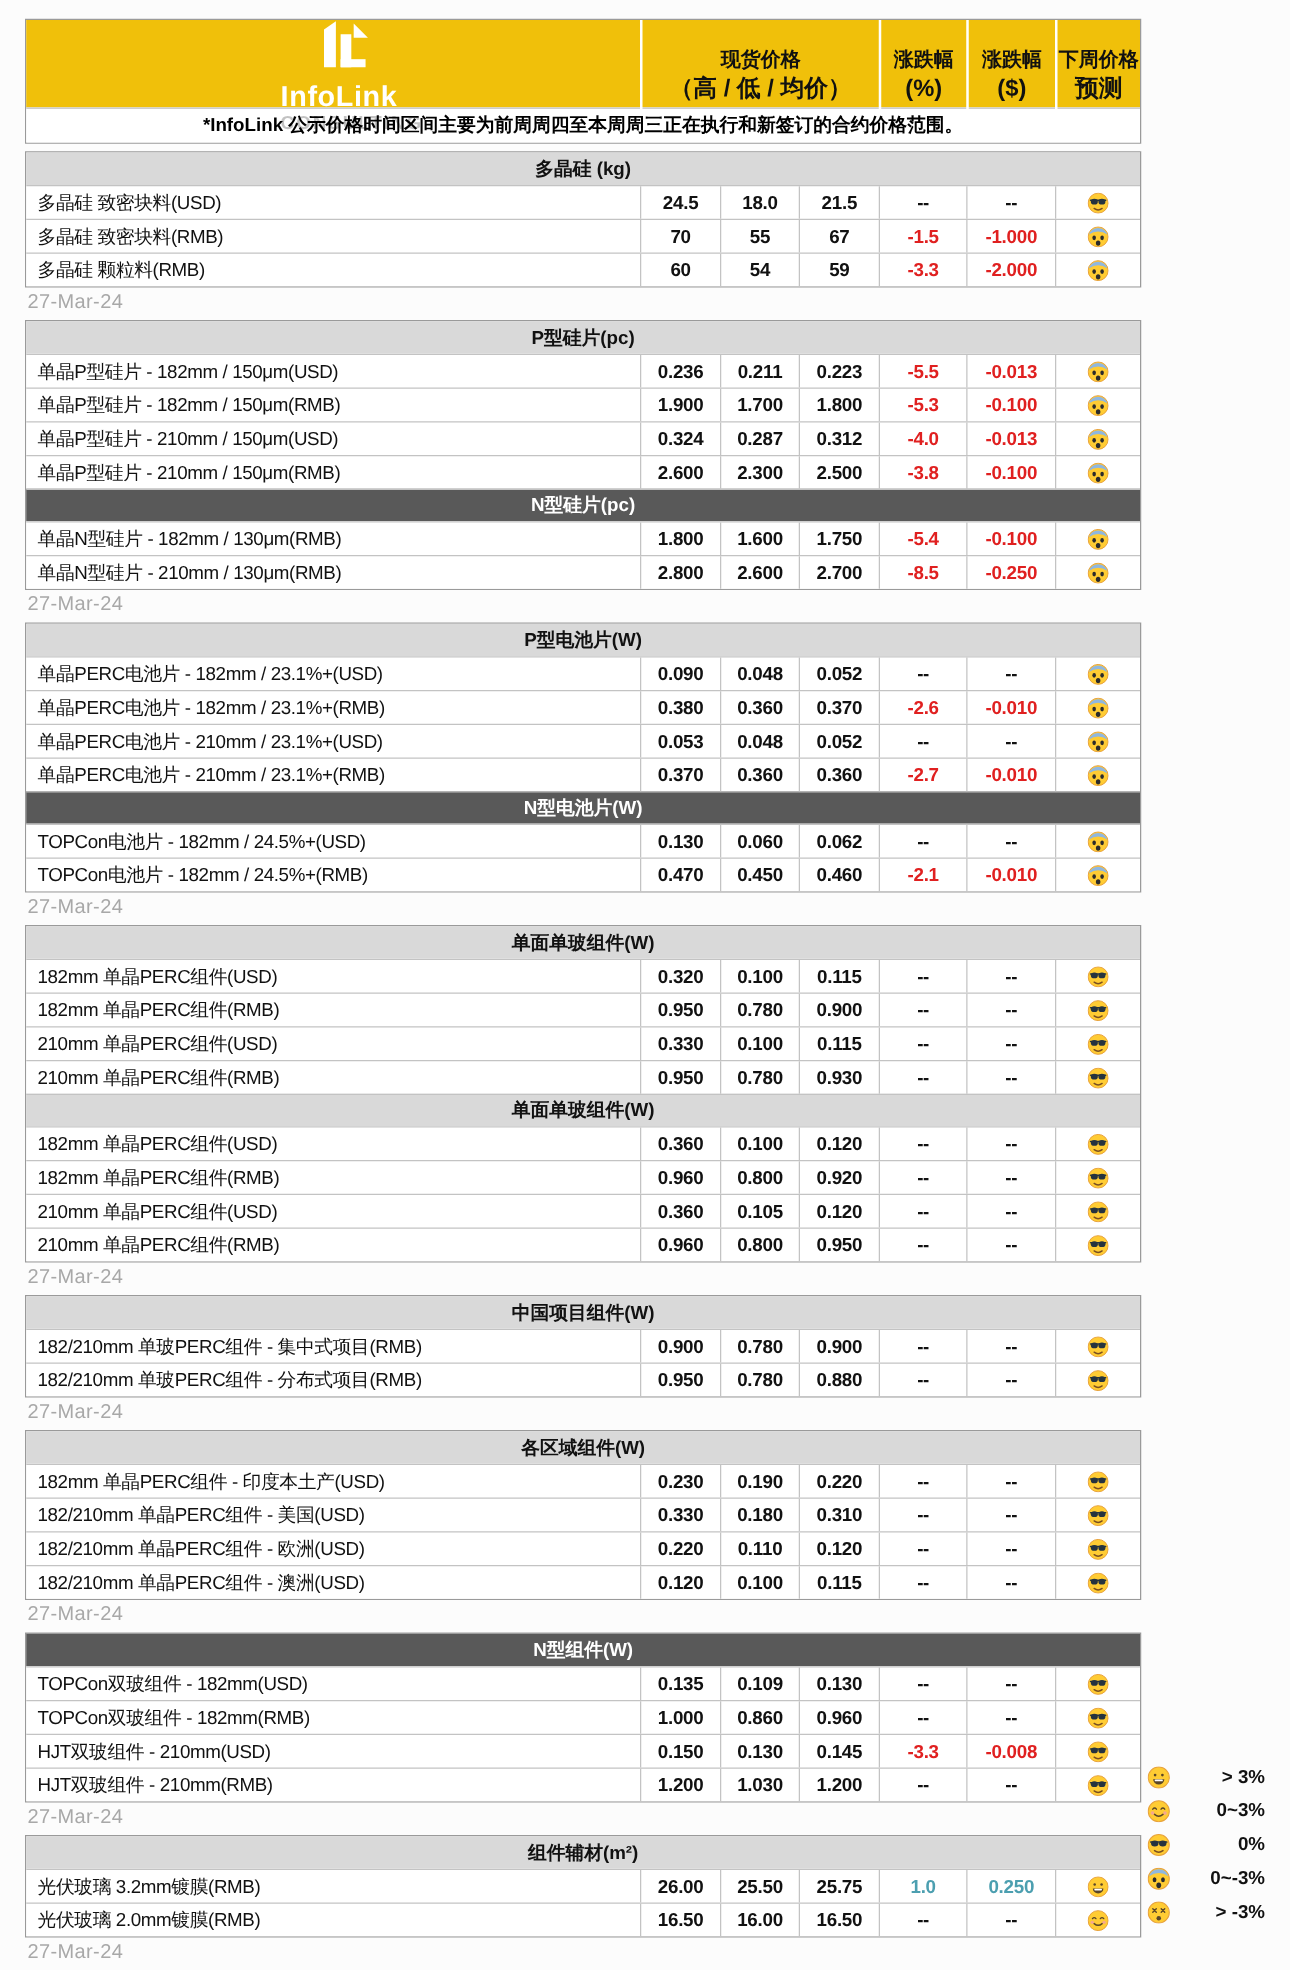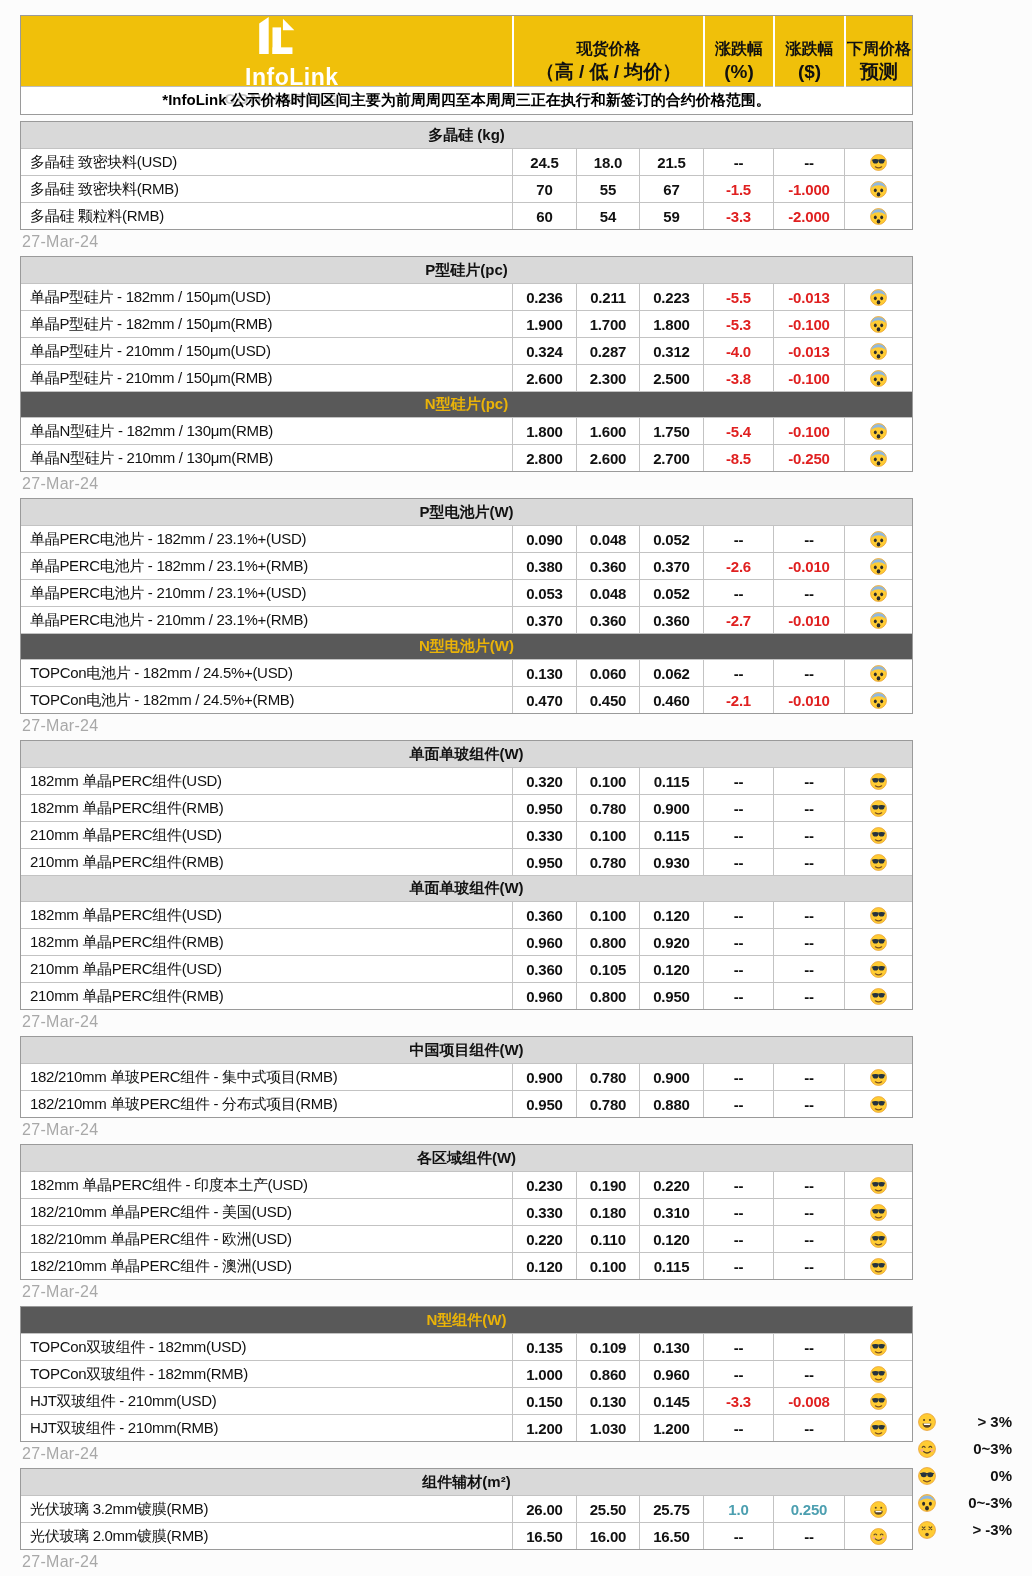--- a/index.html
+++ b/index.html
@@ -13,34 +13,34 @@
   }
   *{box-sizing:border-box;margin:0;padding:0;}
   body{background:#fff;font-family:"Liberation Sans","DejaVu Sans",sans-serif;}
   .page{position:relative;width:1032px;height:1576px;background:#FCFCFC;overflow:hidden;}
   .sheet{position:absolute;left:20px;top:15px;width:893px;}
 
   
   .block{border:1px solid var(--block-border);background:#fff;}
   .head-grid{display:grid;grid-template-columns:491px 191px 70px 71px 1fr;height:70px;background:var(--brand-yellow);}
   .head-cell{display:flex;flex-direction:column;align-items:center;justify-content:center;gap:3px;
-    font-weight:700;color:#111;font-size:16px;line-height:1.15;border-left:2px solid #fff;text-align:right;}
+    font-weight:700;color:#111;font-size:16px;line-height:1.15;border-left:2px solid #fff;}
   .head-cell .sub{font-size:19px;}
   .brand-cell{display:flex;align-items:center;justify-content:flex-start;padding-left:30px;gap:11px;border-left:none;}
   .brand-text .nm{color:#fff;font-size:23px;font-weight:700;letter-spacing:.5px;line-height:1.05;}
   .brand-text .st{color:rgba(0,0,0,0.24);font-size:15px;font-weight:700;letter-spacing:1.6px;margin-top:1px;}
   .note{height:28px;display:flex;align-items:center;justify-content:center;border-top:1px solid #BDBDBD;
     font-size:15px;font-weight:700;color:#000;background:#fff;}
 
   
   .group{margin-top:6px;}
   .section-header{height:26px;display:flex;align-items:center;justify-content:center;
     font-size:15px;font-weight:700;}
   .section-header.light{background:var(--sec-light);color:#111;}
-  .section-header.dark{background:var(--sec-dark);color:#eab308;}
+  .section-header.dark{background:var(--sec-dark);color:#ffffff;}
   .row{display:grid;grid-template-columns:491px 64px 63px 64px 70px 71px 1fr;height:27px;background:#fff;}
   .row + .row,.row + .section-header,.section-header + .row{border-top:1px solid var(--line);}
   .c{display:flex;align-items:center;justify-content:center;border-left:1px solid var(--line);
     font-size:15px;font-weight:600;color:#111;letter-spacing:-0.2px;}
   .c.label{justify-content:flex-start;padding-left:9px;border-left:none;font-weight:400;letter-spacing:-0.3px;}
   .c.neg{color:var(--neg);}
   .c.pos{color:var(--pos);}
   .date{margin:4px 0 7px 2px;font-size:16px;line-height:15px;color:#A8A8A8;letter-spacing:.3px;}
 
   

